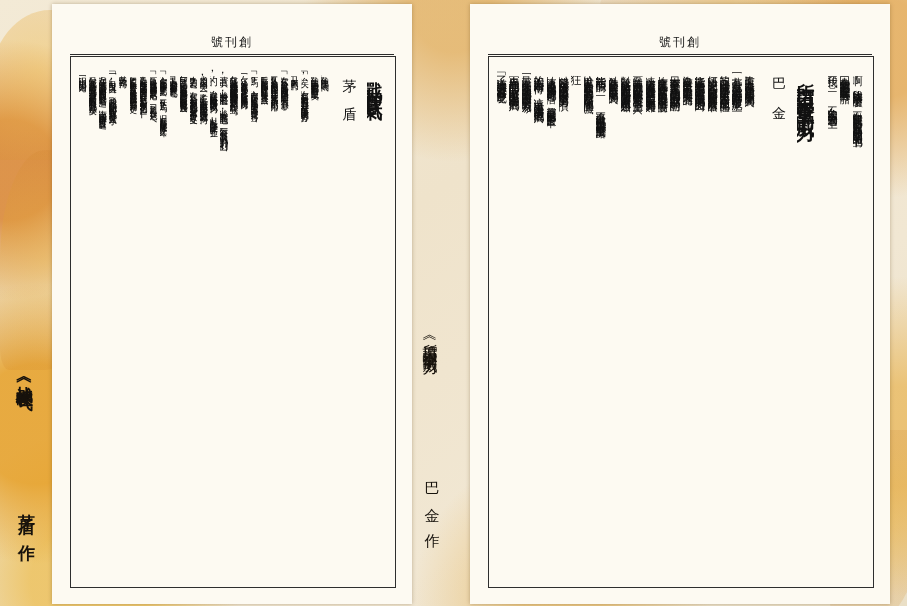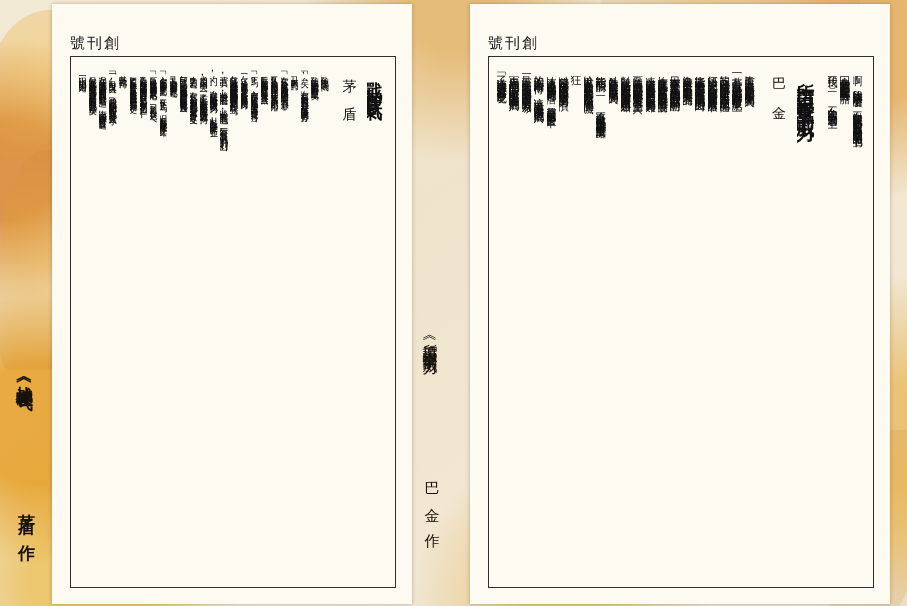--- a/index.html
+++ b/index.html
@@ -31,22 +31,22 @@
     position:absolute;
     background:#fdfaf2;
     box-shadow:0 0 4px rgba(90,60,20,.35);
     overflow:hidden;
   }
   #sheet-left{ left:52px;  top:4px;  width:360px; height:600px; }
   #sheet-right{left:470px; top:4px;  width:420px; height:600px; }
 
   .page-head{
     position:absolute;top:30px;right:18px;left:18px;
-    text-align:left;
-    font-size:15px;letter-spacing:2px;color:#1a1a1a;
+    text-align:center;
+    font-size:12px;letter-spacing:2px;color:#1a1a1a;
     border-bottom:1px solid #2b2b2b;padding-bottom:3px;
   }
   .frame{
     position:absolute;
     border:1px solid #2e2e2e;
   }
   #frame-left { left:18px; top:52px; width:324px; height:530px;}
   #frame-right{ left:18px; top:52px; width:384px; height:530px;}
 
   

